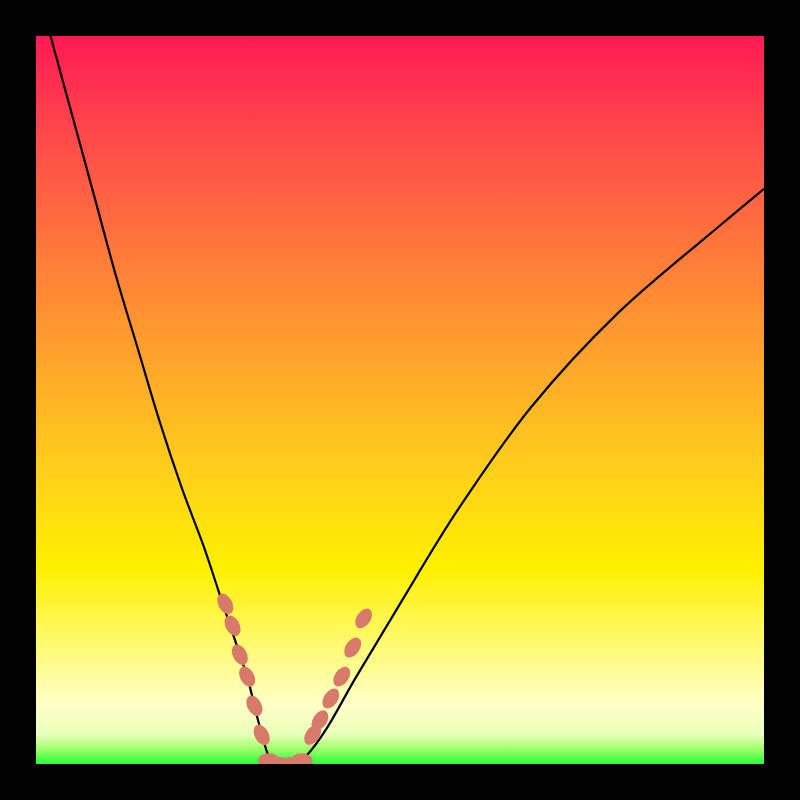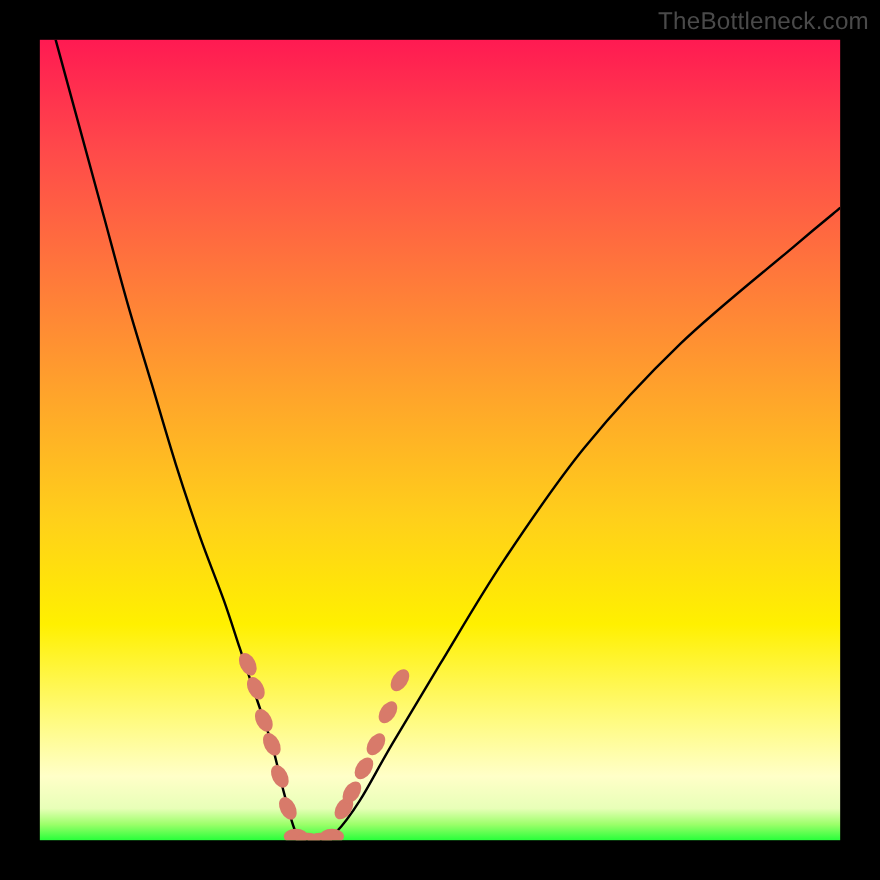--- a/index.html
+++ b/index.html
@@ -93,14 +93,13 @@
           <ellipse cx="316.68" cy="611.52" rx="7" ry="11" transform="rotate(34 316.68 611.52)" class="marker"></ellipse>
           <ellipse cx="327.6" cy="582.4" rx="7" ry="11" transform="rotate(34 327.6 582.4)" class="marker"></ellipse>
           <ellipse cx="232.96" cy="724.36" rx="11" ry="7" class="marker-flat"></ellipse>
           <ellipse cx="243.88000000000002" cy="728" rx="11" ry="7" class="marker-flat"></ellipse>
           <ellipse cx="254.79999999999998" cy="728" rx="11" ry="7" class="marker-flat"></ellipse>
           <ellipse cx="265.71999999999997" cy="724.36" rx="11" ry="7" class="marker-flat"></ellipse>
         </g>
     </svg>
   </div>
 
-  <div class="watermark">TheBottleneck.com</div>
 </div>
 
 </body></html>

